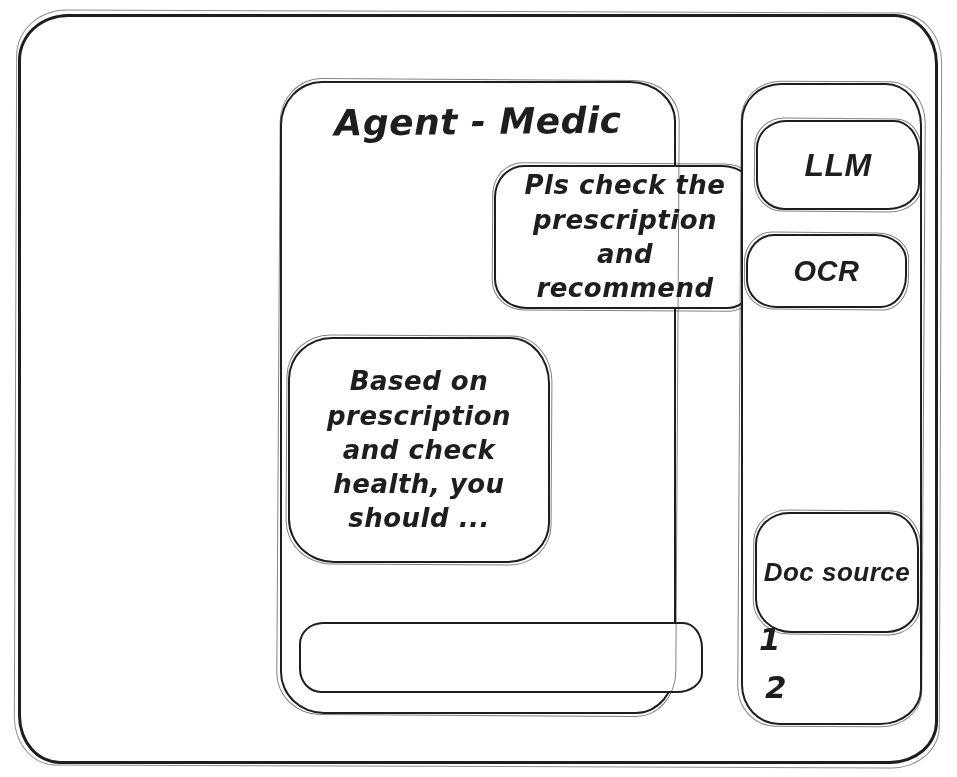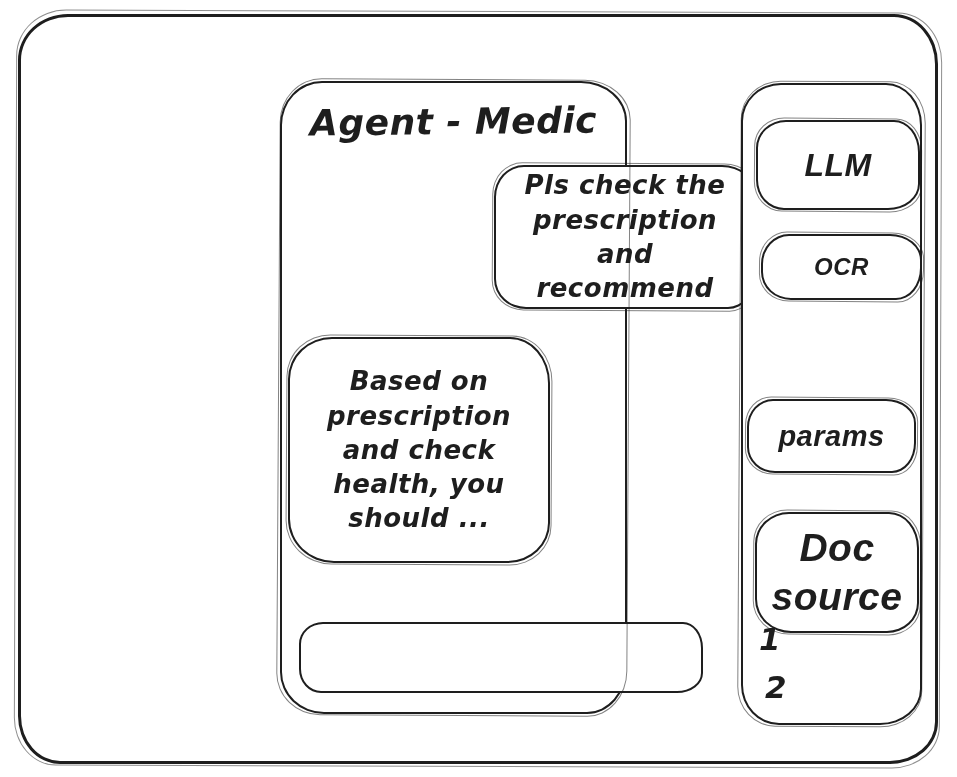--- a/index.html
+++ b/index.html
@@ -69,21 +69,21 @@
   .hist-item{
     border-radius:22px 26px 20px 24px / 24px 20px 26px 22px;
     cursor:pointer;
   }
   .hist-1{ left:24px; top:84px;  width:188px; height:77px; }
   .hist-2{ left:18px; top:198px; width:182px; height:84px; }
 
   
   .chat{
     left:259px; top:64px;
-    width:347px; height:633px;
+    width:396px; height:633px;
     border-radius:42px 46px 40px 44px / 44px 40px 46px 42px;
   }
   .chat-title{
     position:absolute;
     top:18px; left:0; right:0;
     text-align:center;
     font-size:36px;
     transform:rotate(-.6deg);
   }
   .bubble{
@@ -147,32 +147,32 @@
     border-radius:inherit;
     transform:rotate(.5deg);
     pointer-events:none;
   }
   .btn-llm{
     left:13px; top:35px; width:164px; height:90px;
     font-size:32px;
     border-radius:30px 26px 32px 28px / 28px 32px 26px 30px;
   }
   .btn-ocr{
-    left:18px; top:149px; width:161px; height:66px;
-    font-size:24px;
+    left:3px; top:149px; width:161px; height:74px;
+    font-size:29px;
     border-radius:28px 32px 26px 30px / 30px 26px 32px 28px;
   }
   .btn-params{
     left:4px; top:314px; width:169px; height:74px;
     font-size:29px;
     border-radius:26px 30px 24px 28px / 28px 24px 30px 26px;
   }
   .btn-doc{
     left:12px; top:427px; width:164px; height:121px;
-    font-size:39px;
+    font-size:26px;
     border-radius:34px 30px 32px 36px / 32px 36px 30px 34px;
     z-index:1;
   }
   .doc-num{
     position:absolute;
     font-style:italic;
     font-weight:700;
     font-size:31px;
     z-index:2;
     cursor:pointer;
@@ -196,19 +196,18 @@
     <div class="sk bubble bubble-assistant hand">
       <span>Based on prescription and check health, you should ...</span>
     </div>
 
     <input class="chat-input" type="text" value="" style="">
   </main>
 
   <aside class="sk tools">
     <button class="tool-btn btn-llm">LLM</button>
     <button class="tool-btn btn-ocr">OCR</button>
-    <button class="tool-btn btn-params">params</button>
     <button class="tool-btn btn-doc">Doc source</button>
     <div class="doc-num doc-num-1">1</div>
     <div class="doc-num doc-num-2">2</div>
   </aside>
 
 </div>
 
 </body></html>

